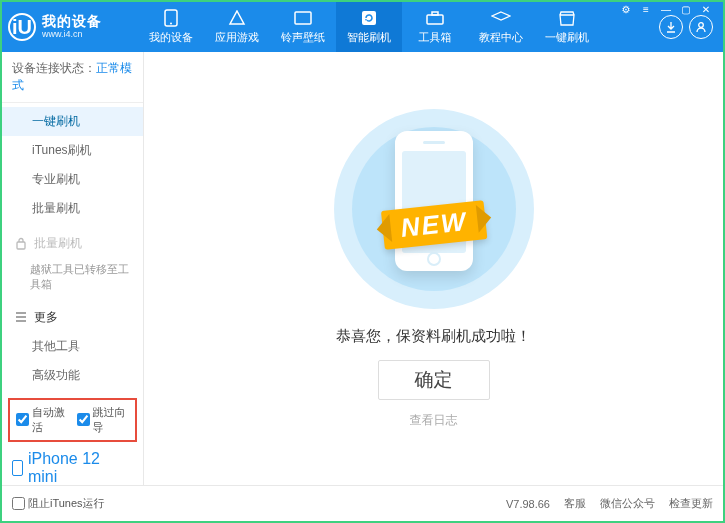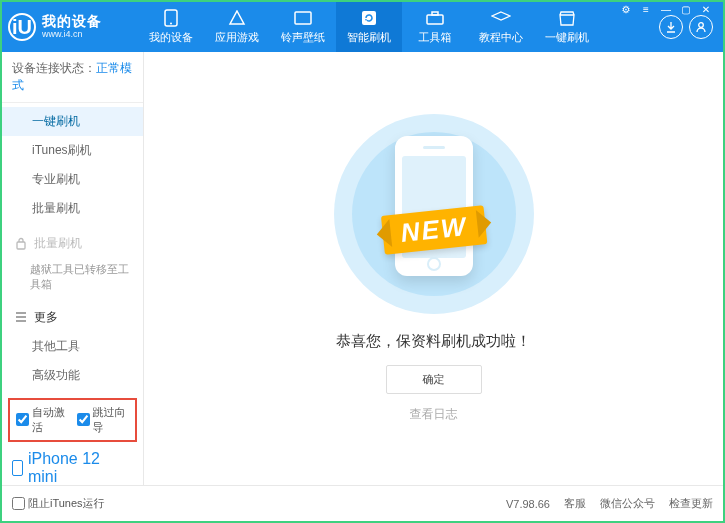--- a/index.html
+++ b/index.html
@@ -45,21 +45,21 @@
 .circle2 { position: absolute; inset: 18px; border-radius: 50%; background: #bde4fa; }
 .phone { position: absolute; left: 50%; top: 46%; transform: translate(-50%,-50%); width: 78px; height: 140px; background: #fff; border-radius: 12px; box-shadow: 0 6px 14px rgba(0,0,0,.12); }
 .phone::before { content: ""; position: absolute; top: 10px; left: 50%; transform: translateX(-50%); width: 22px; height: 3px; background: #d9eef9; border-radius: 2px; }
 .phone-screen { position: absolute; top: 20px; left: 7px; right: 7px; bottom: 18px; background: #dff1fb; border-radius: 3px; }
 .phone::after { content: ""; position: absolute; bottom: 5px; left: 50%; transform: translateX(-50%); width: 10px; height: 10px; border: 2px solid #d9eef9; border-radius: 50%; }
 .ribbon { position: absolute; left: 50%; top: 58%; transform: translate(-50%,-50%) rotate(-6deg); background: #ffb300; color: #fff; font-weight: 900; font-size: 26px; letter-spacing: 2px; padding: 4px 18px; border-radius: 3px; box-shadow: 0 3px 6px rgba(0,0,0,.15); font-style: italic; }
 .ribbon::before, .ribbon::after { content: ""; position: absolute; top: 4px; width: 0; height: 0; border: 14px solid transparent; }
 .ribbon::before { left: -20px; border-right-color: #e09b00; }
 .ribbon::after { right: -20px; border-left-color: #e09b00; }
 .success-text { margin-top: 18px; font-size: 15px; color: #333; }
-.ok-btn { margin-top: 14px; border: 1px solid #ddd; background: #fff; padding: 6px 36px; font-size: 11px; color: #444; cursor: pointer; border-radius: 2px; }
+.ok-btn { margin-top: 14px; border: 1px solid #ddd; background: #fff; padding: 6px 36px; font-size: 19px; color: #444; cursor: pointer; border-radius: 2px; }
 .log-link { margin-top: 12px; font-size: 12px; color: #aaa; cursor: pointer; }
 .statusbar { height: 36px; border-top: 1px solid #e8e8e8; display: flex; align-items: center; padding: 0 10px; font-size: 11px; color: #666; gap: 14px; }
 .statusbar .sp { flex: 1; }
 .sb-item { cursor: pointer; }
 svg { display: block; }
 </style>
 </head>
 <body>
 
 <div class="window">

